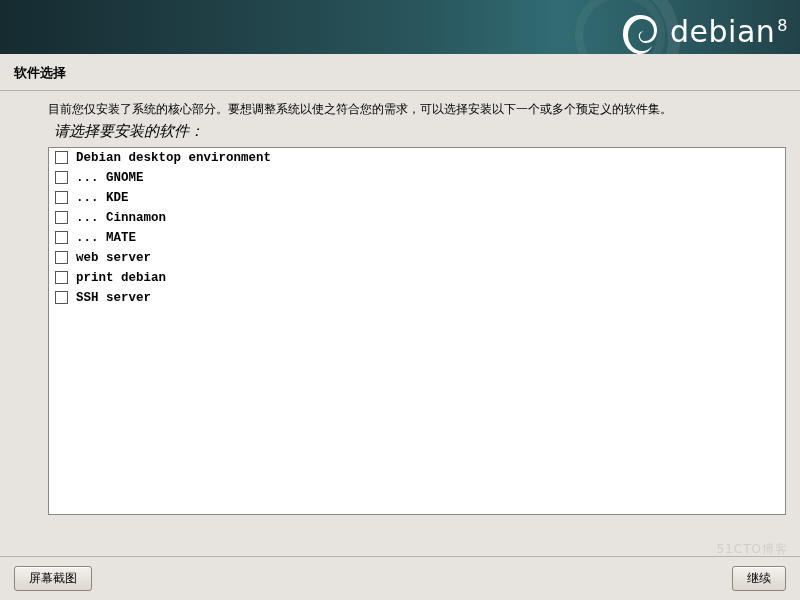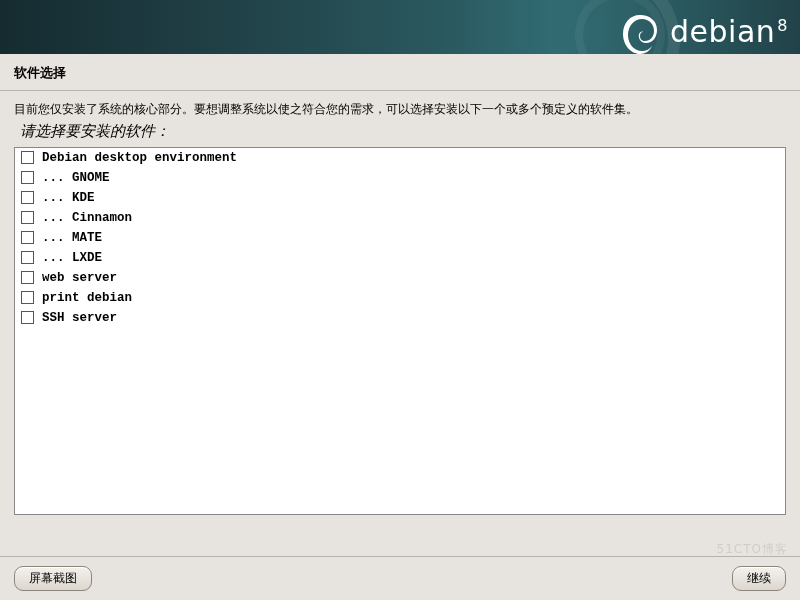--- a/index.html
+++ b/index.html
@@ -50,20 +50,21 @@
     padding: 10px 14px 8px 14px;
     font-size: 13px;
     font-weight: bold;
     color: #000;
     border-bottom: 1px solid #b7b2aa;
   }
 
   
   .content {
     padding: 10px 14px 0 14px;
+    margin-left: 34px;
   }
   .desc {
     font-size: 12px;
     color: #000;
     margin-bottom: 4px;
     line-height: 1.4;
   }
   .prompt {
     font-size: 15px;
     font-style: italic;
@@ -111,21 +112,21 @@
     display: flex;
     align-items: center;
     justify-content: space-between;
     padding: 0 14px;
   }
   .btn {
     font-size: 12px;
     padding: 3px 14px;
     background: linear-gradient(#f4f1ed, #dcd7cf);
     border: 1px solid #8c8579;
-    border-radius: 9px;
+    border-radius: 3px;
     color: #000;
     cursor: pointer;
     box-shadow: inset 0 1px 0 #fff;
   }
 
   .watermark {
     position: absolute;
     right: 12px; bottom: 42px;
     font-size: 12px;
     color: rgba(0,0,0,0.1);
@@ -171,24 +172,20 @@
       <div class="list-item">
         <span class="cb"></span>
         <span class="lbl">... Cinnamon</span>
       </div>
       <div class="list-item">
         <span class="cb"></span>
         <span class="lbl">... MATE</span>
       </div>
       <div class="list-item">
         <span class="cb"></span>
-        <span class="lbl">... LXDE</span>
-      </div>
-      <div class="list-item">
-        <span class="cb"></span>
         <span class="lbl">web server</span>
       </div>
       <div class="list-item">
         <span class="cb"></span>
         <span class="lbl">print debian</span>
       </div>
       <div class="list-item">
         <span class="cb"></span>
         <span class="lbl">SSH server</span>
       </div>

